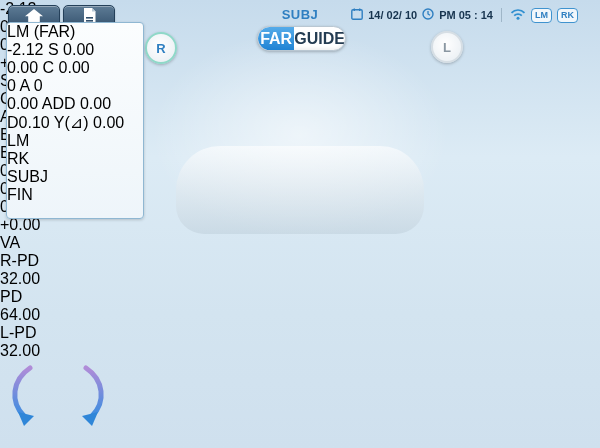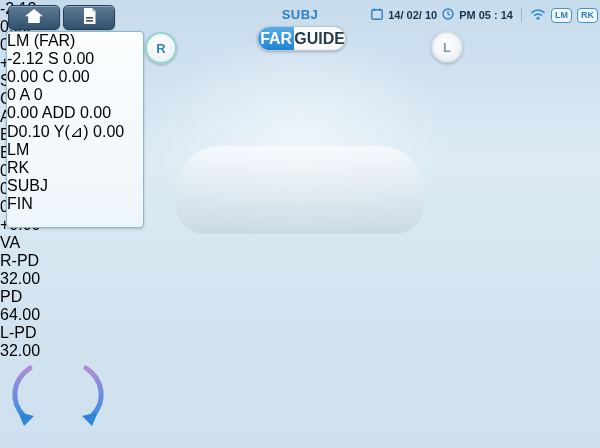--- a/index.html
+++ b/index.html
@@ -12,38 +12,38 @@
   .face{position:absolute;left:176px;top:146px;width:248px;height:88px;border-radius:44px 44px 28px 28px;
     background:linear-gradient(180deg,rgba(255,255,255,.6),rgba(176,193,205,.35));}
   
   .tb-btn{position:absolute;top:5px;width:50px;height:23px;border-radius:5px;cursor:pointer;
     background:linear-gradient(180deg,#5d7b95,#33506c);border:1px solid #24405a;
     box-shadow:inset 0 1px 0 rgba(255,255,255,.35),0 1px 2px rgba(0,0,0,.2);
     display:flex;align-items:center;justify-content:center;}
   .tb-home{left:8px;} .tb-doc{left:63px;}
   .subj{position:absolute;left:260px;top:7px;width:80px;text-align:center;
     color:#2f7fc1;font-weight:bold;font-size:13px;letter-spacing:.5px;}
-  .statusbar{position:absolute;right:2px;top:6px;height:18px;display:flex;align-items:center;gap:5px;
+  .statusbar{position:absolute;right:22px;top:6px;height:18px;display:flex;align-items:center;gap:5px;
     color:#17344f;font-size:11px;font-weight:bold;}
   .sb-div{width:1px;height:14px;background:#9fb6c8;margin:0 3px;}
   .badge{border:1.5px solid #3f93cf;color:#2f7fc1;border-radius:4px;padding:0 3px;height:13px;
     line-height:13px;font-size:9px;font-weight:bold;background:rgba(255,255,255,.75);}
   
   .toggle{position:absolute;left:257px;top:26px;width:87px;height:23px;border-radius:13px;
     background:#fff;border:1px solid #b9c7d2;display:flex;overflow:hidden;cursor:pointer;
     box-shadow:0 1px 3px rgba(0,0,0,.25),inset 0 -2px 3px rgba(0,0,0,.06);}
   .tg{flex:1;text-align:center;line-height:23px;font-size:16px;font-weight:bold;color:#243c52;}
   .tg.on{background:linear-gradient(180deg,#55abe9,#1f83d4);color:#fff;border-radius:12px 0 0 12px;}
   
   .eye{position:absolute;width:28px;height:28px;border-radius:50%;display:flex;align-items:center;
     justify-content:center;font-weight:bold;font-size:13px;background:radial-gradient(circle at 45% 40%,#ffffff,#e7edf2);}
   .eye-r{left:145px;top:32px;color:#2f7fc1;border:2px solid #8fd8c8;box-shadow:0 1px 3px rgba(0,0,0,.25);}
   .eye-l{left:431px;top:31px;color:#8a97a2;border:2px solid #d6dee4;box-shadow:0 1px 3px rgba(0,0,0,.25);}
   
-  .lm-panel{position:absolute;left:6px;top:31px;width:136px;height:195px;border:1px solid #8fb7d2;
+  .lm-panel{position:absolute;left:6px;top:22px;width:136px;height:195px;border:1px solid #8fb7d2;
     border-radius:4px;background:linear-gradient(180deg,#fbfdfe,#eef5fa);box-shadow:0 1px 3px rgba(0,0,0,.18);overflow:hidden;}</style>
 </head>
 <body>
 
 <div class="screen">
   <div class="center-glow"></div>
 
   <div class="tb-btn tb-home">
     <span>
       <svg width="18" height="14" viewBox="0 0 18 14">

